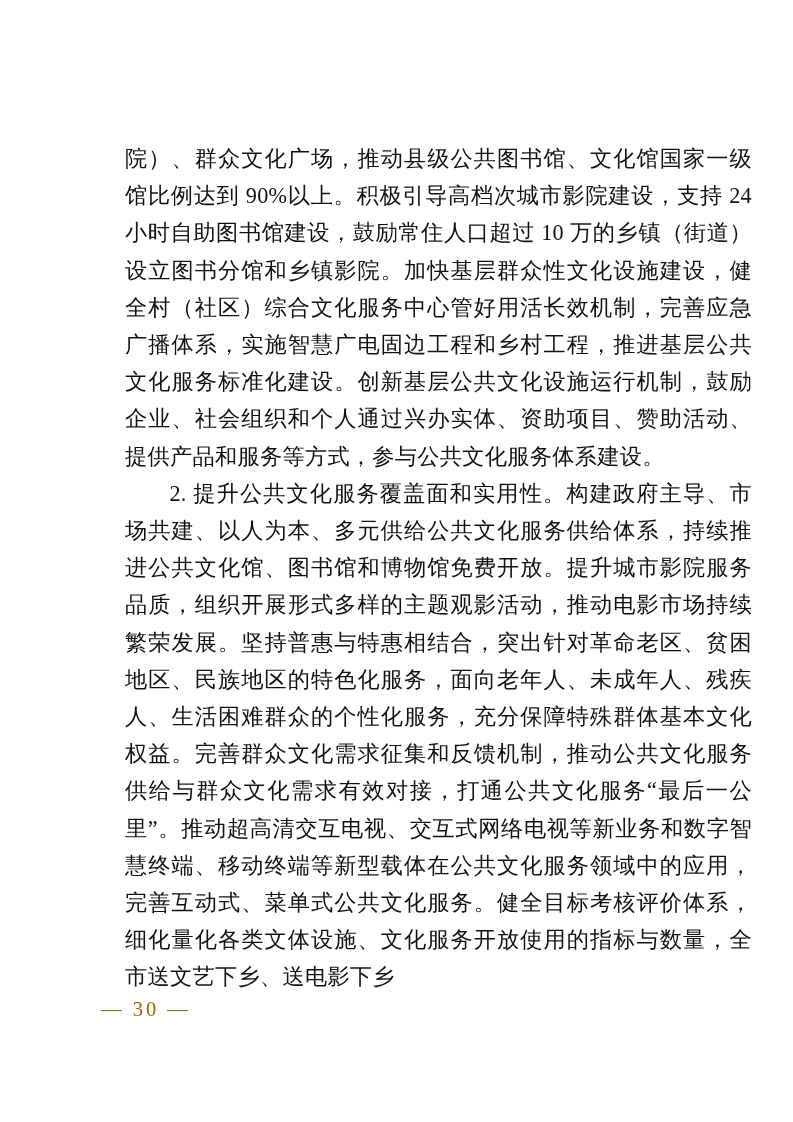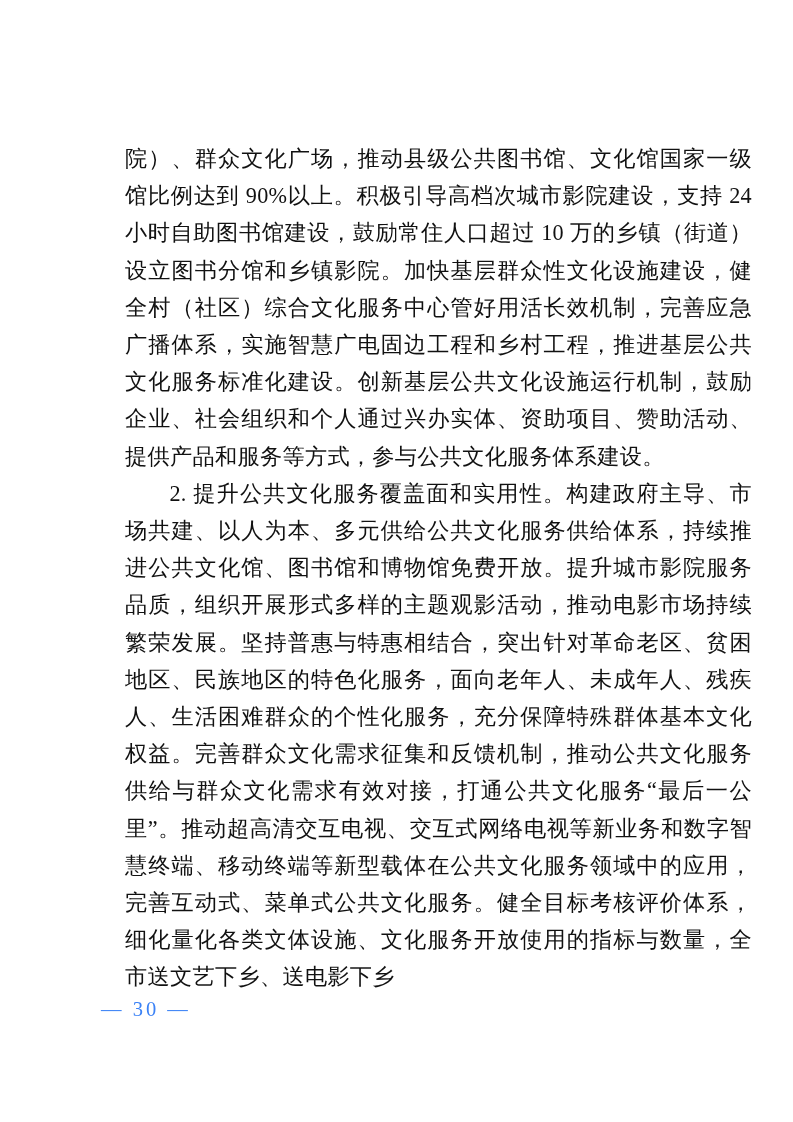--- a/index.html
+++ b/index.html
@@ -37,21 +37,21 @@
   }
   .lead-bold {
     font-weight: normal;
   }
   .footer-page-number {
     position: absolute;
     left: 101px;
     top: 998px;
     font-size: 20.5px;
     letter-spacing: 3px;
-    color: #3b82f6;
+    color: #a16207;
     font-family: Liberation Serif, serif;
   }
 </style>
 </head>
 <body>
 
 <div class="page">
   <div class="content">
     <p class="para"><span>院）、群众文化广场，推动县级公共图书馆、文化馆国家一级馆比例达到 90%以上。积极引导高档次城市影院建设，支持 24 小时自助图书馆建设，鼓励常住人口超过 10 万的乡镇（街道）设立图书分馆和乡镇影院。加快基层群众性文化设施建设，健全村（社区）综合文化服务中心管好用活长效机制，完善应急广播体系，实施智慧广电固边工程和乡村工程，推进基层公共文化服务标准化建设。创新基层公共文化设施运行机制，鼓励企业、社会组织和个人通过兴办实体、资助项目、赞助活动、提供产品和服务等方式，参与公共文化服务体系建设。</span></p>
     <p class="para para-indent"><span class="lead-bold">2. 提升公共文化服务覆盖面和实用性。</span><span>构建政府主导、市场共建、以人为本、多元供给公共文化服务供给体系，持续推进公共文化馆、图书馆和博物馆免费开放。提升城市影院服务品质，组织开展形式多样的主题观影活动，推动电影市场持续繁荣发展。坚持普惠与特惠相结合，突出针对革命老区、贫困地区、民族地区的特色化服务，面向老年人、未成年人、残疾人、生活困难群众的个性化服务，充分保障特殊群体基本文化权益。完善群众文化需求征集和反馈机制，推动公共文化服务供给与群众文化需求有效对接，打通公共文化服务“最后一公里”。推动超高清交互电视、交互式网络电视等新业务和数字智慧终端、移动终端等新型载体在公共文化服务领域中的应用，完善互动式、菜单式公共文化服务。健全目标考核评价体系，细化量化各类文体设施、文化服务开放使用的指标与数量，全市送文艺下乡、送电影下乡</span></p>

